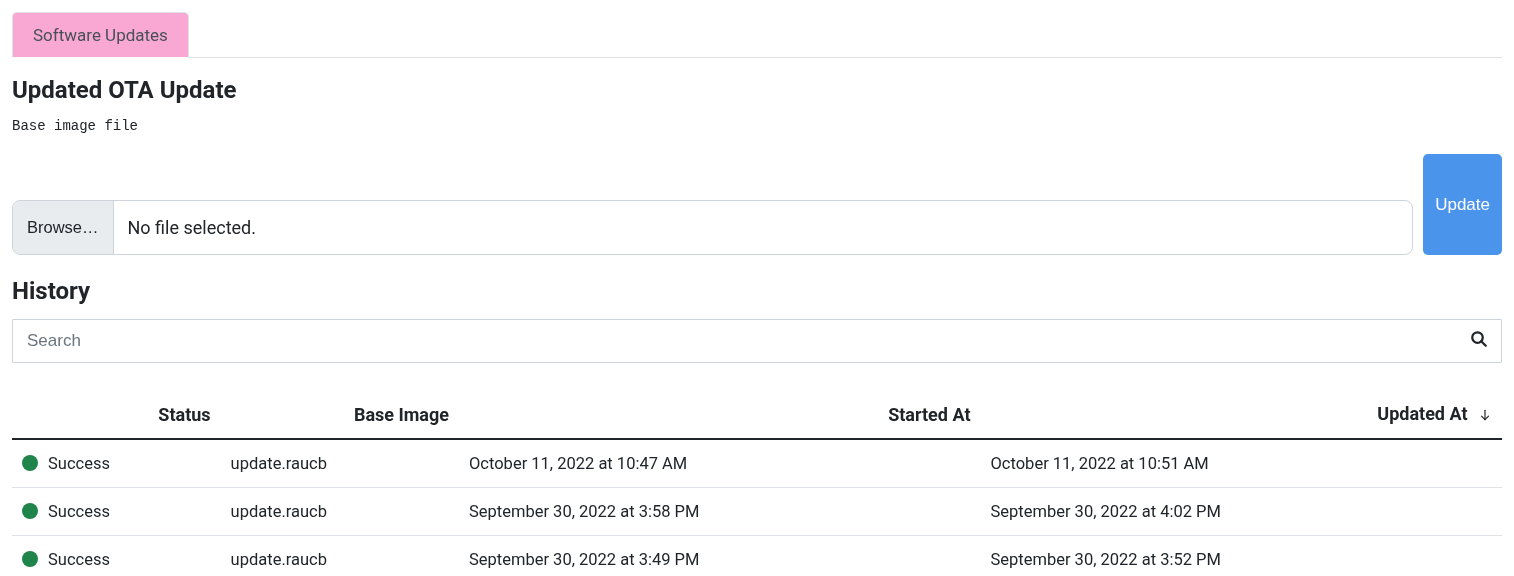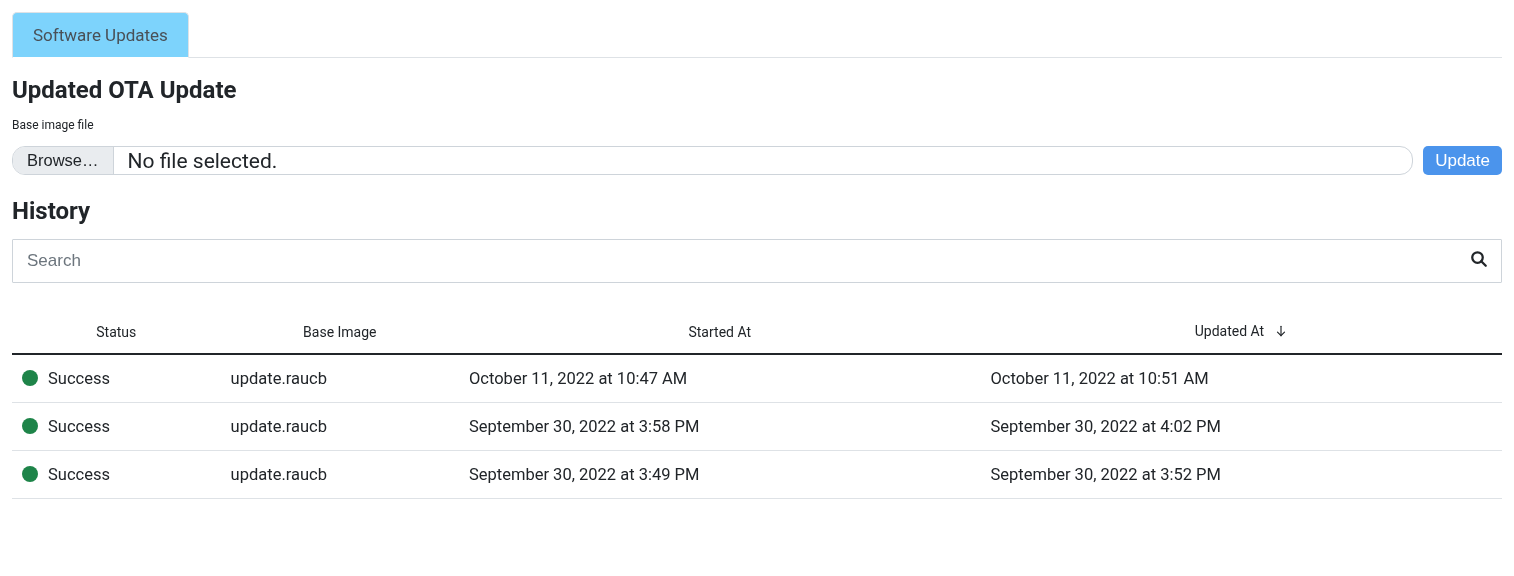--- a/index.html
+++ b/index.html
@@ -17,61 +17,63 @@
   }
   .tab {
     display: inline-block;
     padding: 12px 20px;
     border: 1px solid #dee2e6;
     border-bottom: 1px solid #fff;
     border-top-left-radius: 5px;
     border-top-right-radius: 5px;
     margin-bottom: -1px;
     color: #495057;
-    background: #7dd3fc;
+    background: #f9a8d4;
     cursor: pointer;
   }
   h2.section {
     font-size: 24px;
     font-weight: 700;
     margin: 18px 0 14px 0;
   }
   .field-label {
-    font-size: 12px;
-    margin-bottom: 14px;
+    font-size: 14px;
+    margin-bottom: 20px;
+    font-family: Liberation Mono, monospace;
   }
   .file-row {
     display: flex;
     gap: 10px;
     align-items: stretch;
     margin-bottom: 22px;
   }
   .file-picker {
     flex: 1;
     display: flex;
     border: 1px solid #ced4da;
-    border-radius: 13px;
+    border-radius: 8px;
     overflow: hidden;
-    height: 29px;
+    height: 55px;
+    margin-top: 46px;
   }
   .browse-btn {
     background: #e9ecef;
     border: none;
     border-right: 1px solid #ced4da;
     padding: 0 14px;
     font-size: 16.5px;
     color: #212529;
     cursor: pointer;
   }
   .file-name {
     padding: 0 14px;
     display: flex;
     align-items: center;
     color: #212529;
-    font-size: 21px;
+    font-size: 18px;
   }
   .update-btn {
     background: #4b94ec;
     color: #fff;
     border: none;
     border-radius: 5px;
     padding: 0 12px;
     font-size: 17px;
     cursor: pointer;
   }
@@ -94,23 +96,23 @@
     right: 14px;
     top: 50%;
     transform: translateY(-50%);
     color: #212529;
   }
   table {
     width: 100%;
     border-collapse: collapse;
   }
   thead th {
-    text-align: center;
-    font-weight: 400;
-    font-size: 14px;
+    text-align: right;
+    font-weight: 700;
+    font-size: 18px;
     padding: 12px 10px;
     border-bottom: 2px solid #212529;
   }
   tbody td {
     padding: 14px 10px;
     border-bottom: 1px solid #dee2e6;
     font-size: 16.5px;
     vertical-align: middle;
   }
   .status-cell {

